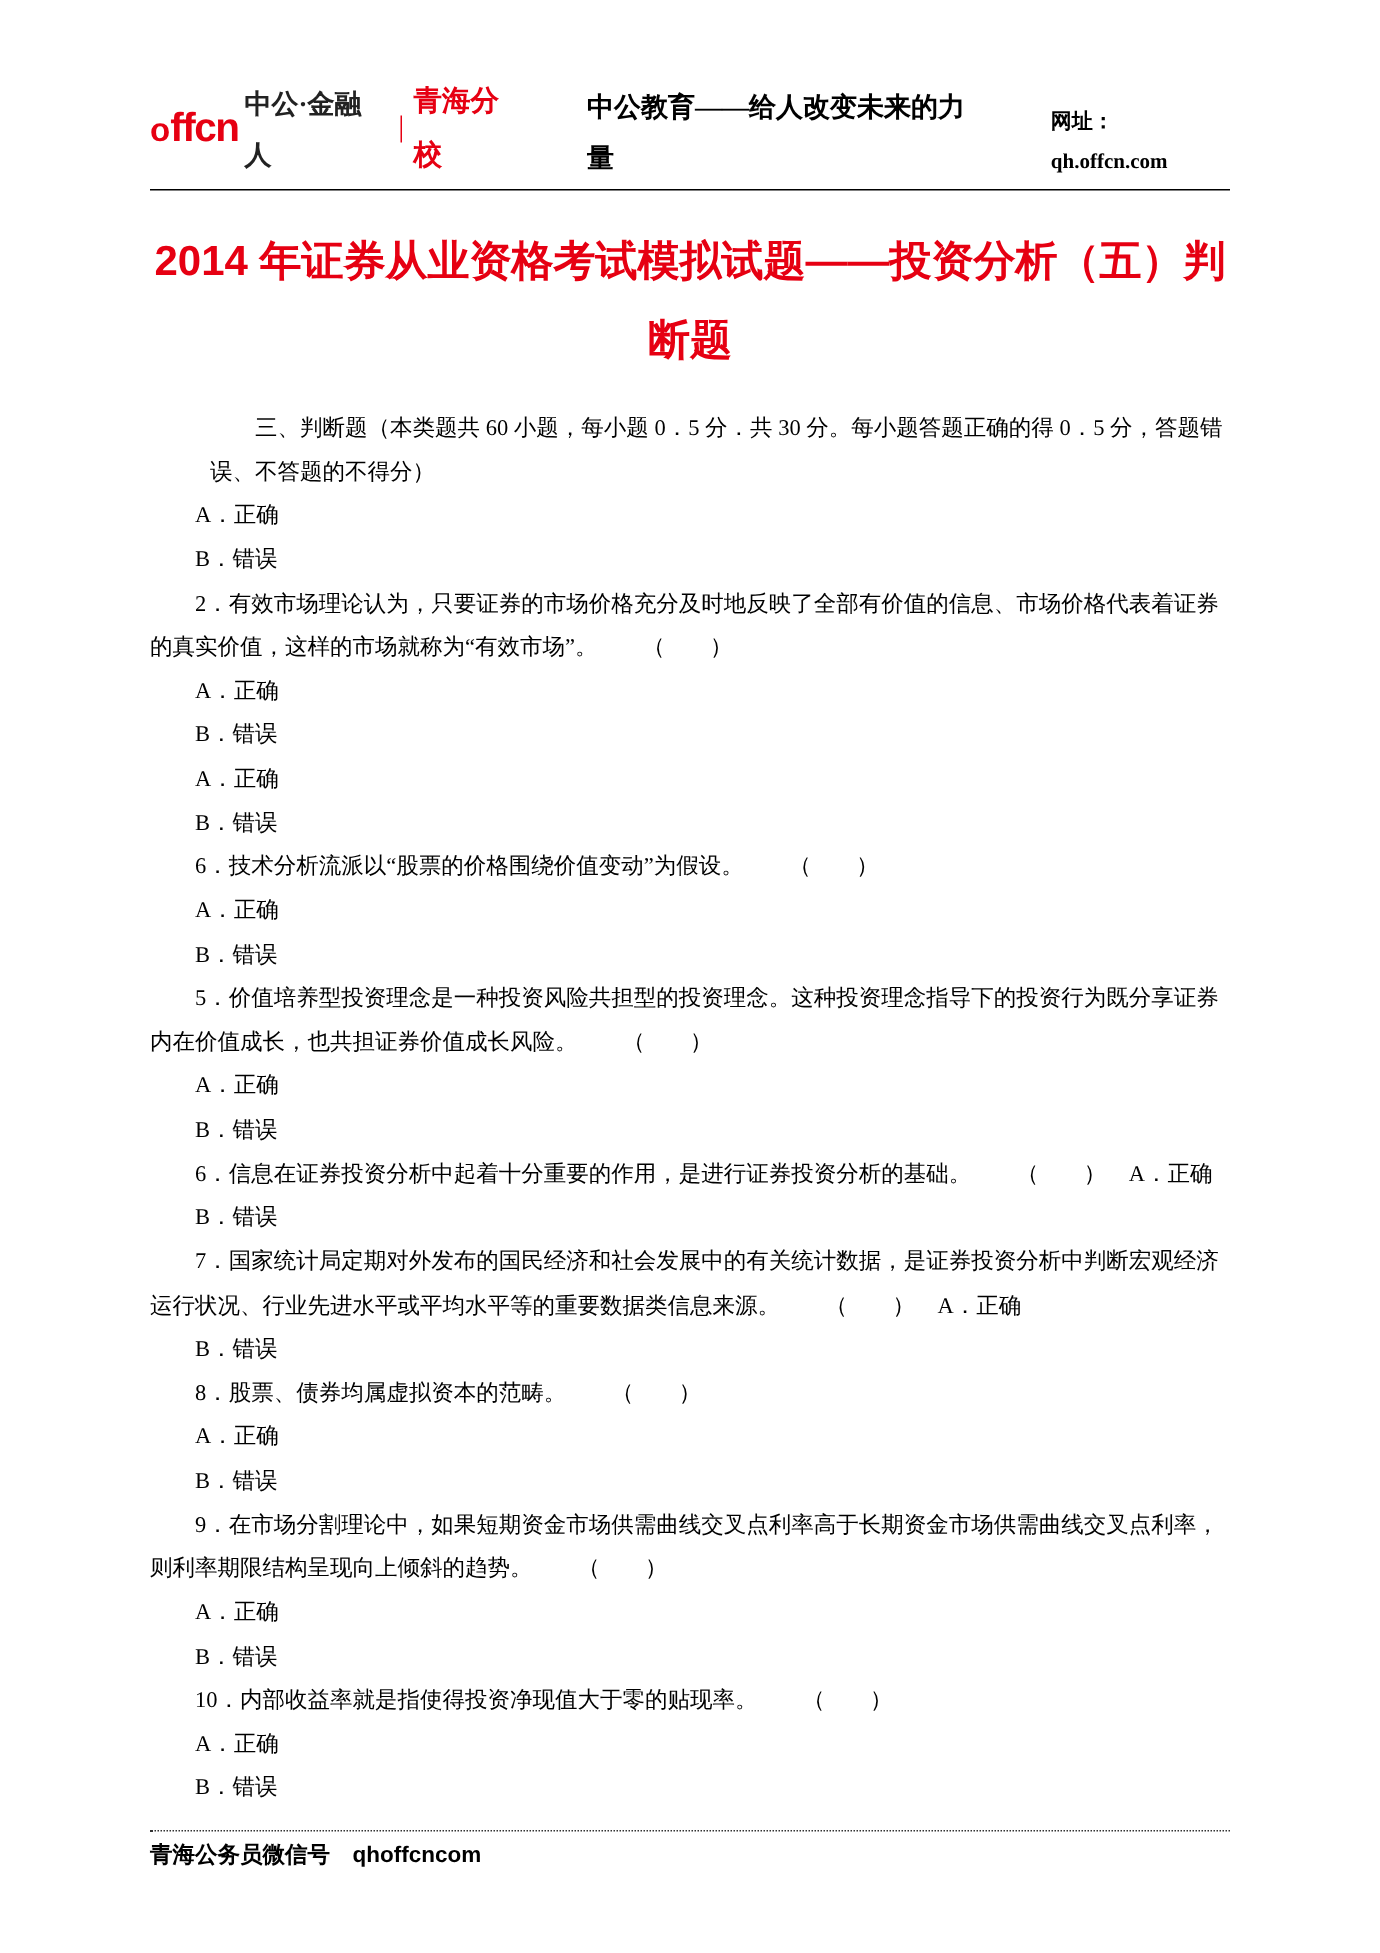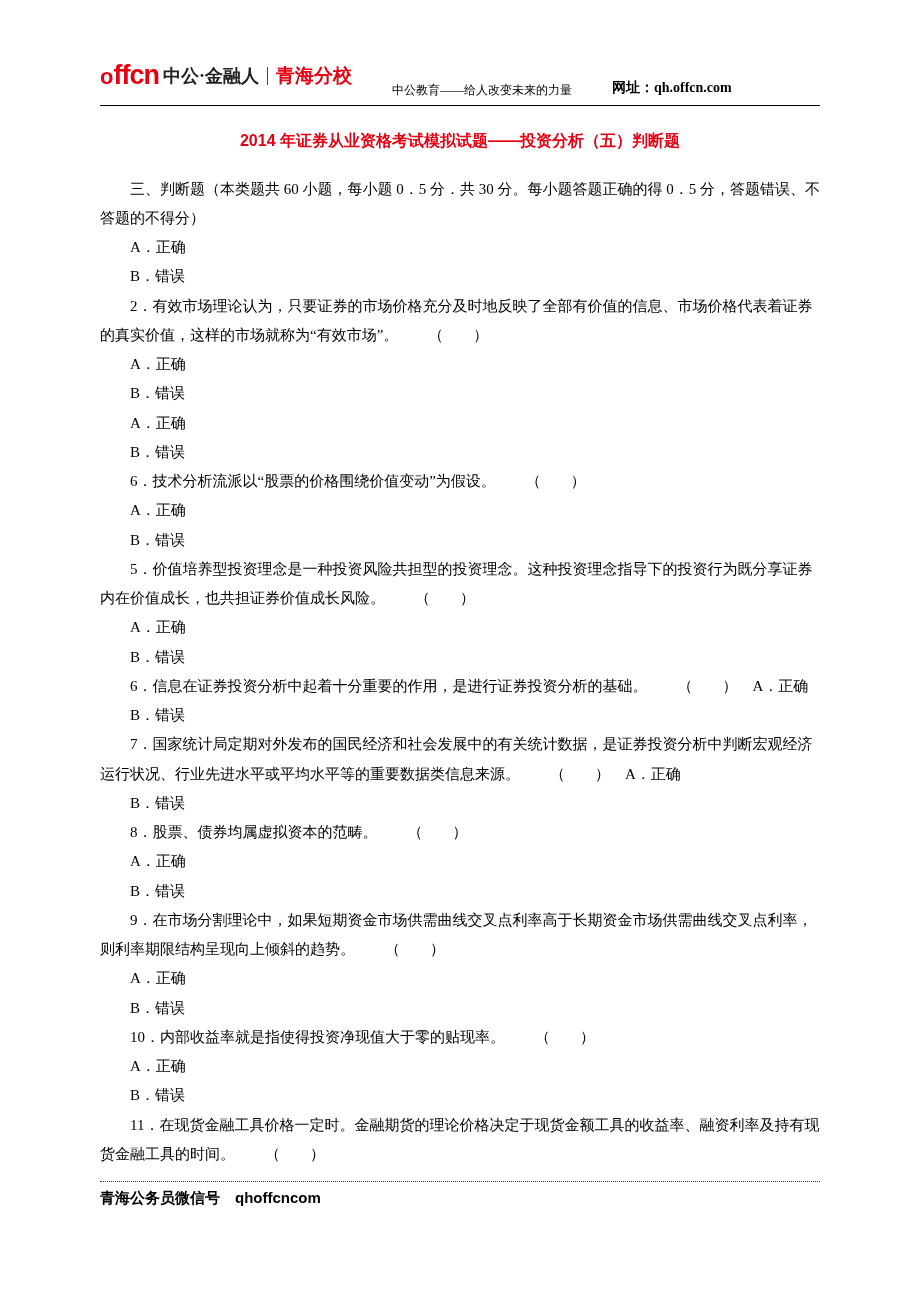--- a/index.html
+++ b/index.html
@@ -6,25 +6,25 @@
     body { font-family: "SimSun", "宋体", serif; background: #fff; color: #000; font-size: 15px; line-height: 1.9; }
     .page { width: 920px; margin: 0 auto; padding: 50px 100px 30px 100px; }
     .header-row { display: flex; align-items: flex-end; border-bottom: 1px solid #000; padding-bottom: 4px; margin-bottom: 20px; }
     .logo-block { display: flex; align-items: center; gap: 2px; }
     .offcn { font-family: Arial, sans-serif; font-weight: bold; display: flex; align-items: baseline; }
     .offcn .o1 { color: #e60012; font-size: 22px; }
     .offcn .ffcn { color: #e60012; font-size: 27px; letter-spacing: -1px; }
     .cn-brand { font-weight: bold; font-size: 18px; color: #222; margin-left: 2px; }
     .divider-v { width: 1px; height: 18px; background: #e60012; margin: 0 6px; }
     .qinghai { color: #e60012; font-weight: bold; font-size: 19px; }
-    .header-text { margin-left: 40px; font-size: 12px; font-weight: normal; }
+    .header-text { margin-left: 40px; font-size: 18px; font-weight: bold; }
     .header-url { margin-left: 40px; font-size: 14px; font-weight: bold; }
-    .title { color: #e60012; font-size: 16px; font-weight: bold; text-align: center; margin: 10px 0 18px 0; font-family: "SimHei", "黑体", sans-serif; }
+    .title { color: #e60012; font-size: 28px; font-weight: bold; text-align: center; margin: 10px 0 18px 0; font-family: "SimHei", "黑体", sans-serif; }
     .content p { text-indent: 2em; margin: 0; line-height: 1.95; }
-    .content p.no-indent { text-indent: 0; }
+    .content p.no-indent { text-indent: 0; margin-left: 40px; }
     .footer-sep { border-top: 1px dotted #333; margin-top: 12px; padding-top: 4px; }
     .footer { font-family: "SimHei", "黑体", sans-serif; font-size: 15px; font-weight: bold; line-height: 1.6; }
   </style>
 </head>
 <body>
 
 <div class="page">
 
   <div class="header-row">
     <div class="logo-block">
@@ -74,21 +74,20 @@
     <p>B．错误</p>
 
     <p>9．在市场分割理论中，如果短期资金市场供需曲线交叉点利率高于长期资金市场供需曲线交叉点利率，则利率期限结构呈现向上倾斜的趋势。　　（　　）</p>
     <p>A．正确</p>
     <p>B．错误</p>
 
     <p>10．内部收益率就是指使得投资净现值大于零的贴现率。　　（　　）</p>
     <p>A．正确</p>
     <p>B．错误</p>
 
-    <p>11．在现货金融工具价格一定时。金融期货的理论价格决定于现货金额工具的收益率、融资利率及持有现货金融工具的时间。　　（　　）</p>
   </div>
 
   <div class="footer-sep"></div>
   <div class="footer">
     <div>青海公务员微信号　qhoffcncom</div>
 
   </div>
 
 </div>
 

